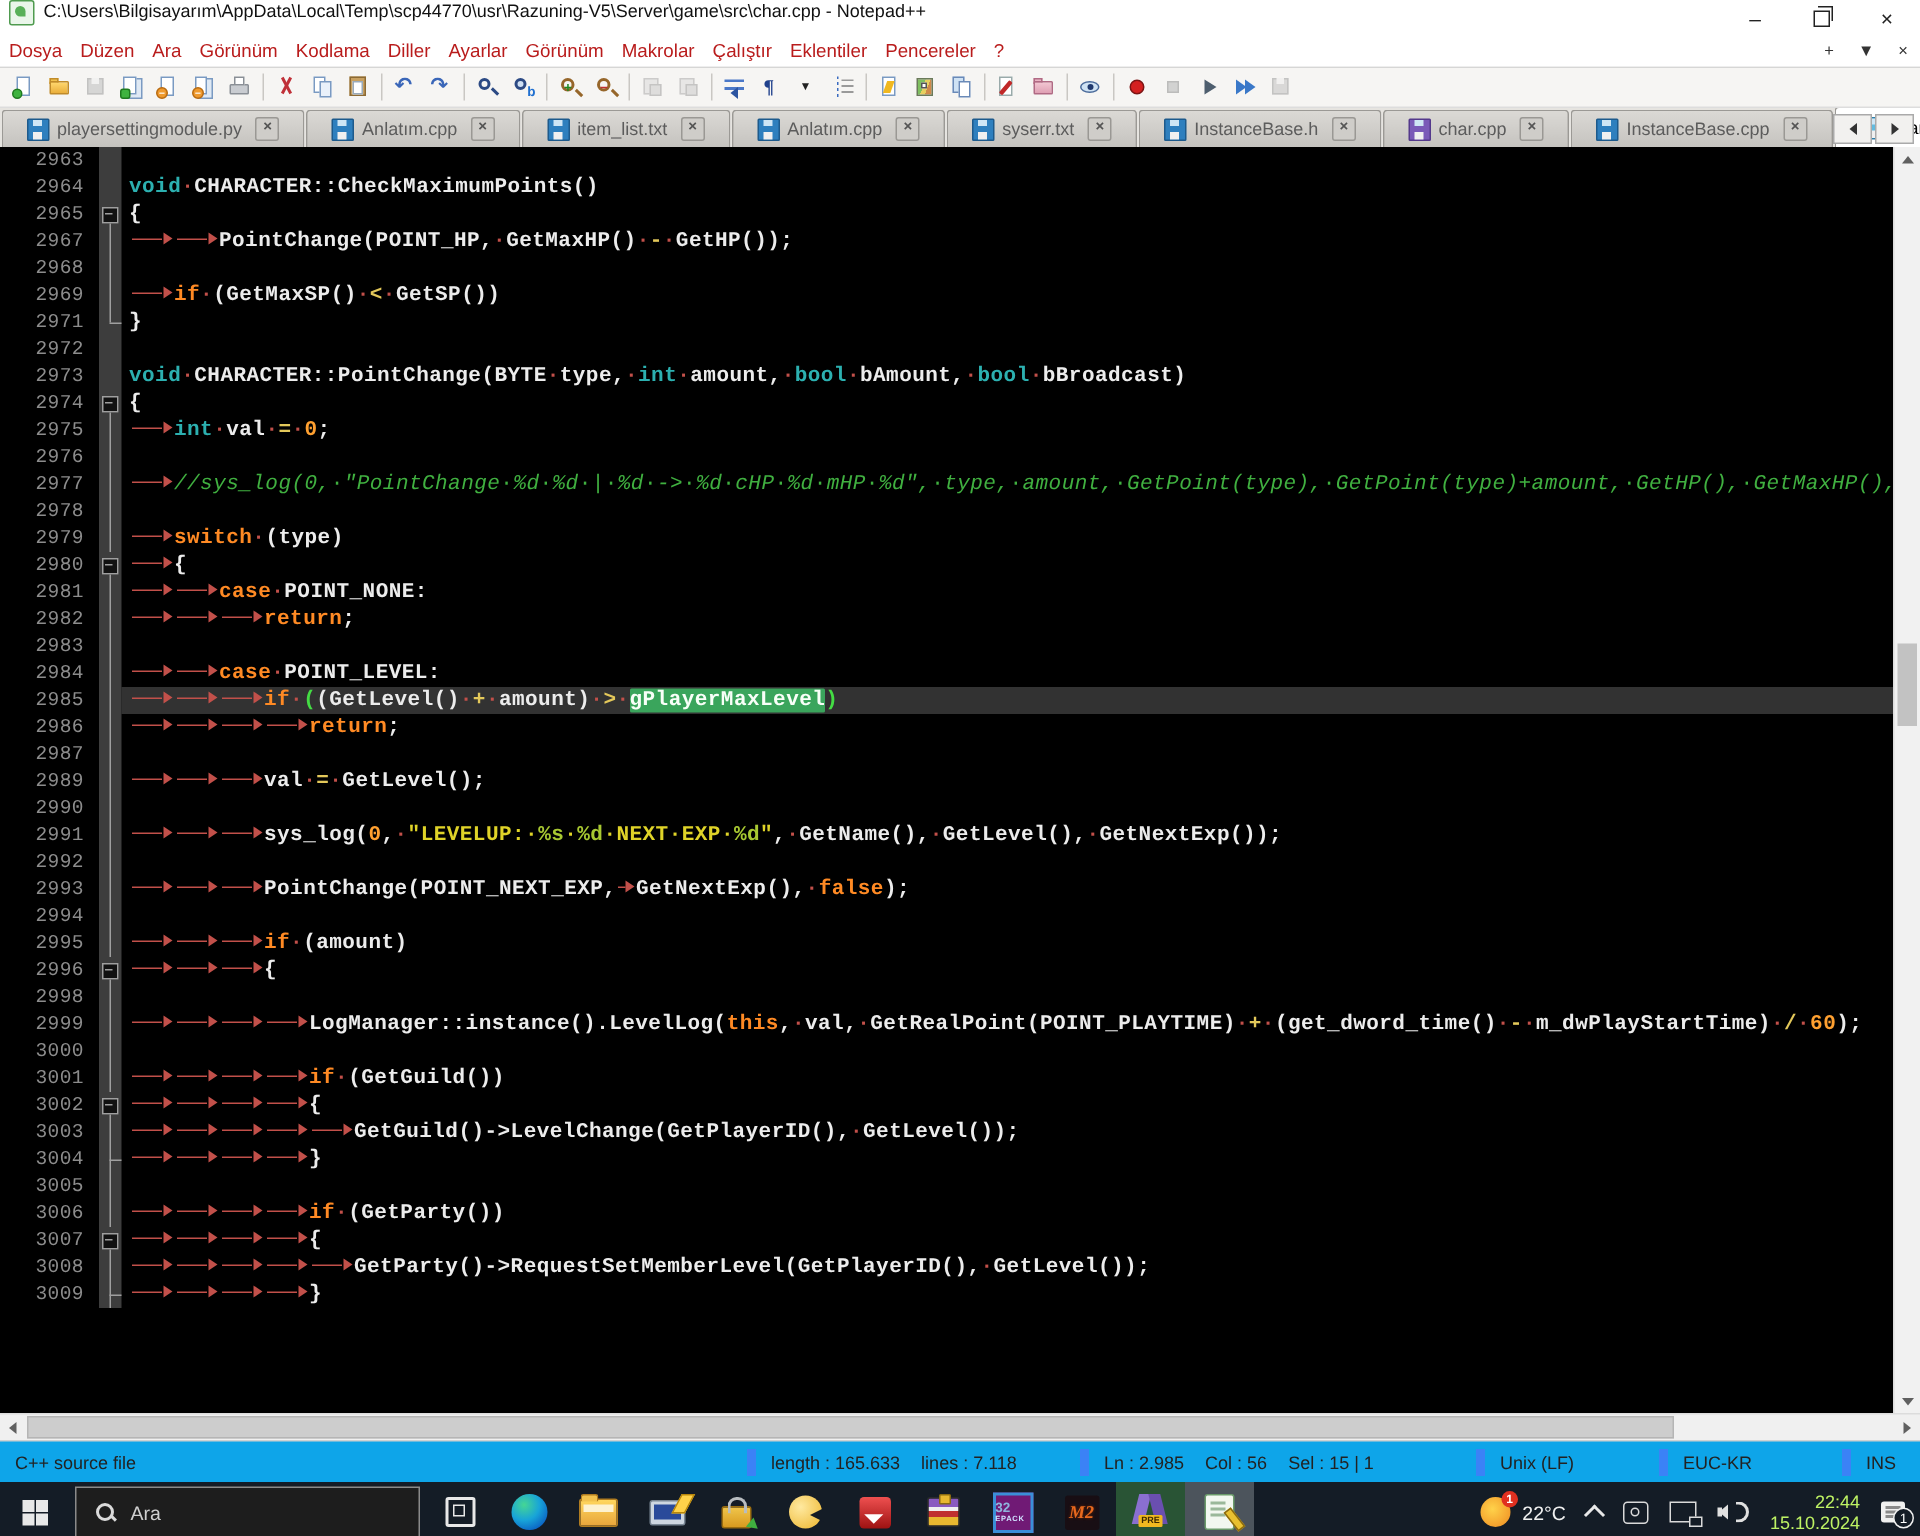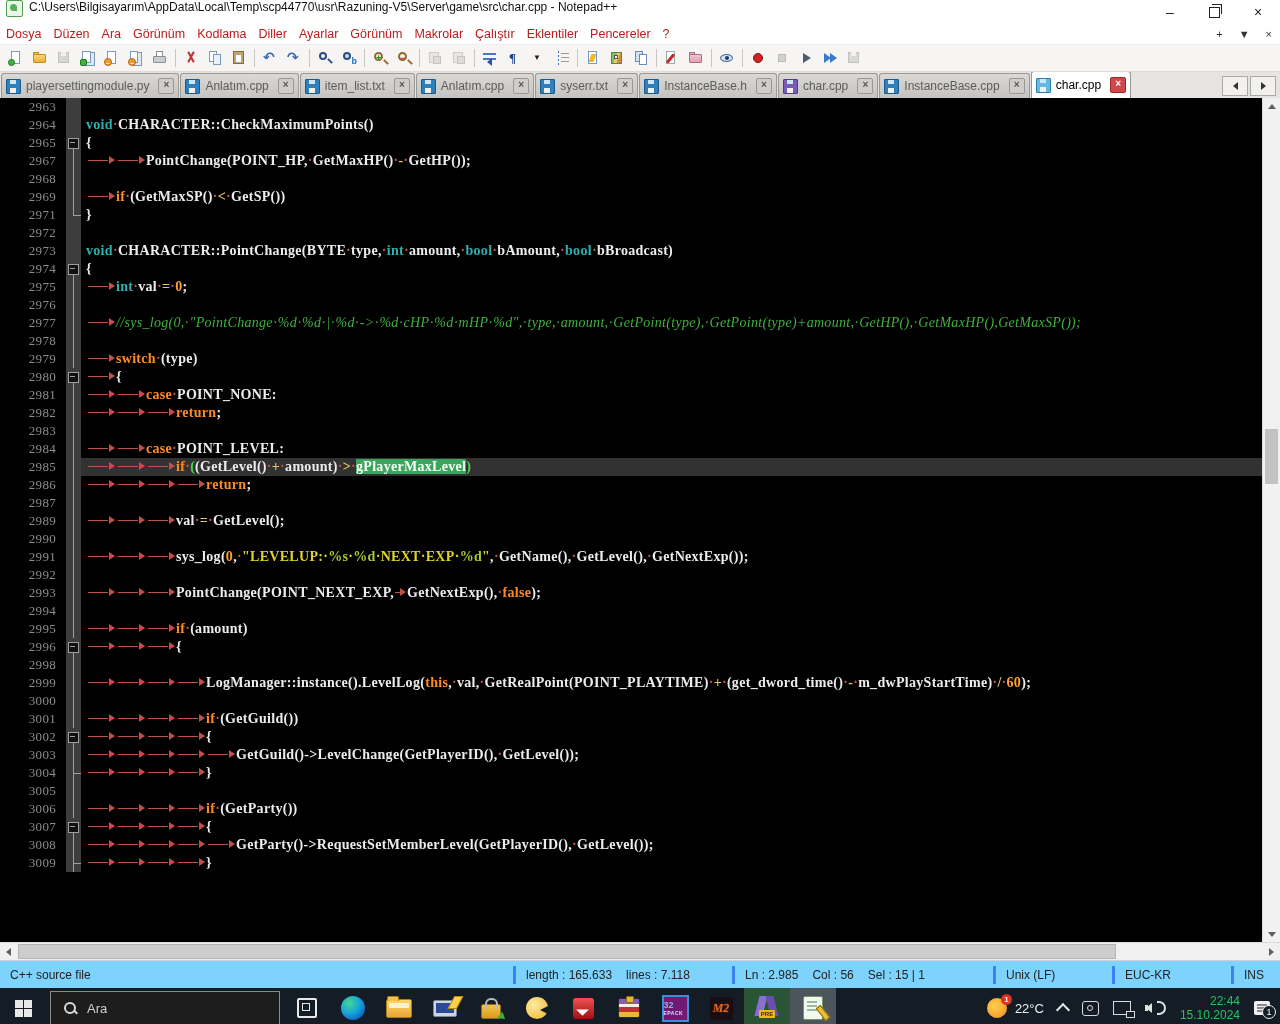--- a/index.html
+++ b/index.html
@@ -85,42 +85,42 @@
   .ic-stop-macro::before{content:"";position:absolute;left:4px;top:4px;width:8px;height:8px;background:#a8a8a8;border:1px solid #787878}
   .ic-play-macro::before{content:"";position:absolute;left:5px;top:3px;border-top:5px solid transparent;border-bottom:5px solid transparent;border-left:8px solid #4e5e6e}
   .ic-run-macro-multiple::before{content:"";position:absolute;left:2px;top:3px;border-top:5px solid transparent;border-bottom:5px solid transparent;border-left:7px solid #3a78c8}
   .ic-run-macro-multiple::after{content:"";position:absolute;left:8px;top:3px;border-top:5px solid transparent;border-bottom:5px solid transparent;border-left:7px solid #3a78c8}
   .ic-save-macro::before{content:"";position:absolute;left:2px;top:2px;width:11px;height:11px;background:#b0b8c0;border:1px solid #808890}
   .ic-save-macro::after{content:"";position:absolute;left:5px;top:2px;width:5px;height:4px;background:#e8ecf0}
 
   
   .tabbar{height:26px;background:#e6e4e0;display:flex;align-items:flex-end;flex:none;position:relative}
   .tabs{display:flex;align-items:flex-end;height:26px;overflow:hidden;flex:1}
-  .tab-item{display:flex;align-items:center;gap:5px;padding:0 4px;height:24px;margin:2px 0 0 1px;
+  .tab-item{display:flex;align-items:center;gap:5px;padding:0 16px;height:24px;margin:2px 0 0 1px;
     background:linear-gradient(#dbd9d5,#c5c3bf);border:1px solid #9b9995;border-bottom:none;
     border-radius:3px 3px 0 0;color:#5c5c5c;font-size:12px;white-space:nowrap}
   .tab-item.active{background:#fff;color:#000;height:26px;margin-top:0;font-weight:normal}
   .flop{width:13px;height:13px;border-radius:1px;position:relative;flex:none;background:#2e7fbe;border:1px solid #1d5a8c}
   .flop::before{content:"";position:absolute;left:3px;top:0;width:6px;height:4px;background:#cfe6f5}
   .flop::after{content:"";position:absolute;left:3px;bottom:0;width:6px;height:5px;background:#f0f0f0}
   .flop.mod{background:#7a5ab8;border-color:#54398c}
   .flop.act{background:#62bbdf;border-color:#2d7faa}
   .tclose{width:14px;height:14px;margin-left:4px;border-radius:2px;background:#cfcdc9;border:1px solid #9a9894;
     color:#555;font:bold 10px/12px "Liberation Sans",sans-serif;text-align:center;flex:none}
   .tclose.act{background:#d2484a;border-color:#a02828;color:#fff}
   .tab-scroll{position:absolute;right:4px;top:4px;display:flex;gap:2px}
   .tsb{width:24px;height:18px;background:#f2f1ef;border:1px solid #aaa;display:flex;align-items:center;justify-content:center}
   .tsb i{border-top:4px solid transparent;border-bottom:4px solid transparent}
   .tsb .left{border-right:5px solid #333}
   .tsb .right{border-left:5px solid #333}
 
   
   .editor{flex:none;height:844px;background:#000;position:relative;overflow:hidden}
   .lines{position:absolute;left:0;top:0;right:17px;bottom:0;overflow:hidden}
-  .row{display:flex;height:18px;line-height:18px;font-family:Liberation Serif, serif;font-weight:bold;
+  .row{display:flex;height:18px;line-height:18px;font-family:Liberation Mono, monospace;font-weight:bold;
     font-size:14px;letter-spacing:.3px;white-space:pre}
   .ln{width:56px;flex:none;text-align:right;padding-right:10px;color:#8c8c8c;font-size:13px;font-weight:normal;background:#000}
   .fold{width:15px;flex:none;position:relative;background:#3d3d3d}
   .fold i{position:absolute;background:#9f9f9f}
   .fb{left:2px;top:4px;width:9px;height:9px;background:#111 !important;border:1px solid #9f9f9f}
   .fm{left:4px;top:8px;width:5px;height:1px}
   .fv{left:7px;top:0;bottom:0;width:1px}
   .fvb{left:7px;top:15px;bottom:0;width:1px}
   .fvt{left:7px;top:0;height:9px;width:1px}
   .fh{left:7px;top:9px;width:8px;height:1px}
@@ -155,23 +155,23 @@
   
   .hscroll{height:17px;background:#f0f0f0;border-top:1px solid #dcdcdc;display:flex;flex:none;position:relative}
   .hsa{width:17px;height:100%;display:flex;align-items:center;justify-content:center;flex:none}
   .hsa i{border-top:4px solid transparent;border-bottom:4px solid transparent}
   .hsa.left i{border-right:5px solid #606060}
   .hsa.right i{border-left:5px solid #606060}
   .htrack{flex:1;position:relative}
   .hthumb{position:absolute;left:1px;top:1px;bottom:1px;width:88%;background:#cdcdcd;border:1px solid #b5b5b5}
 
   
-  .statusbar{height:27px;background:#7dd3fc;border-top:1px solid #d0d0d0;display:flex;align-items:center;
+  .statusbar{height:27px;background:#0ea5e9;border-top:1px solid #d0d0d0;display:flex;align-items:center;
     font-size:12px;color:#222;flex:none}
-  .sb{padding:0 10px;border-left:3px solid #3b82f6;height:18px;line-height:18px;white-space:nowrap}
+  .sb{padding:0 10px;border-left:6px solid #3b82f6;height:18px;line-height:18px;white-space:nowrap}
   .sb:first-child{border-left:none;flex:1}
   .sb2{width:196px;display:flex;gap:14px}
   .sb3{width:238px;display:flex;gap:14px}
   .sb4{width:96px}.sb5{width:96px}.sb6{width:26px}
 
   
   .taskbar{height:40px;background:#141c26;display:flex;align-items:center;flex:none;color:#e8e8e8}
   .ttile{width:46px;height:40px;display:flex;align-items:center;justify-content:center;position:relative;flex:none}
   .ttile-act{background:#4c545c}
   .ttile-green{background:rgba(76,175,80,.38)}
@@ -222,21 +222,21 @@
   .temp{font-size:13px;color:#f0f0f0}
   .tr-chevron-up{width:8px;height:8px;border-left:2px solid #e8e8e8;border-top:2px solid #e8e8e8;transform:rotate(45deg);margin-top:3px;display:block}
   .tr-teams{width:15px;height:13px;border:1.5px solid #dadada;border-radius:3px;position:relative;display:block}
   .tr-teams::after{content:"";position:absolute;left:4px;top:3px;width:4px;height:4px;border:1.5px solid #dadada;border-radius:50%}
   .tr-network{width:16px;height:12px;border:1.5px solid #dadada;position:relative;display:block}
   .tr-network::after{content:"";position:absolute;right:-5px;bottom:-4px;width:7px;height:5px;background:#141c26;border:1.5px solid #dadada}
   .tr-volume{width:8px;height:10px;position:relative;display:block}
   .tr-volume::before{content:"";position:absolute;left:0;top:2px;width:3px;height:6px;background:#e0e0e0}
   .tr-volume::after{content:"";position:absolute;left:1px;top:0;border-right:6px solid #e0e0e0;border-top:5px solid transparent;border-bottom:5px solid transparent}
   .vwave{width:7px;height:10px;border:2px solid #e0e0e0;border-left:none;border-radius:0 8px 8px 0;margin-left:-10px;display:block}
-  .clock{display:flex;flex-direction:column;align-items:flex-end;font-size:12px;line-height:14px;color:#22c55e}
+  .clock{display:flex;flex-direction:column;align-items:flex-end;font-size:12px;line-height:14px;color:#bef264}
   .tr-notif{width:16px;height:14px;background:#f0f0f0;border-radius:2px;position:relative;display:block}
   .tr-notif::before{content:"";position:absolute;left:3px;top:3px;width:10px;height:1.5px;background:#8a8a8a;box-shadow:0 3px #8a8a8a,0 6px #8a8a8a}
   .nbadge{position:absolute;right:-6px;bottom:-4px;width:12px;height:12px;border-radius:50%;background:#141c26;border:1px solid #f0f0f0;color:#fff;font:9px/12px "Liberation Sans",sans-serif;text-align:center}
 </style>
 </head>
 <body>
 
 <div class="win">
 
   <div class="titlebar">

